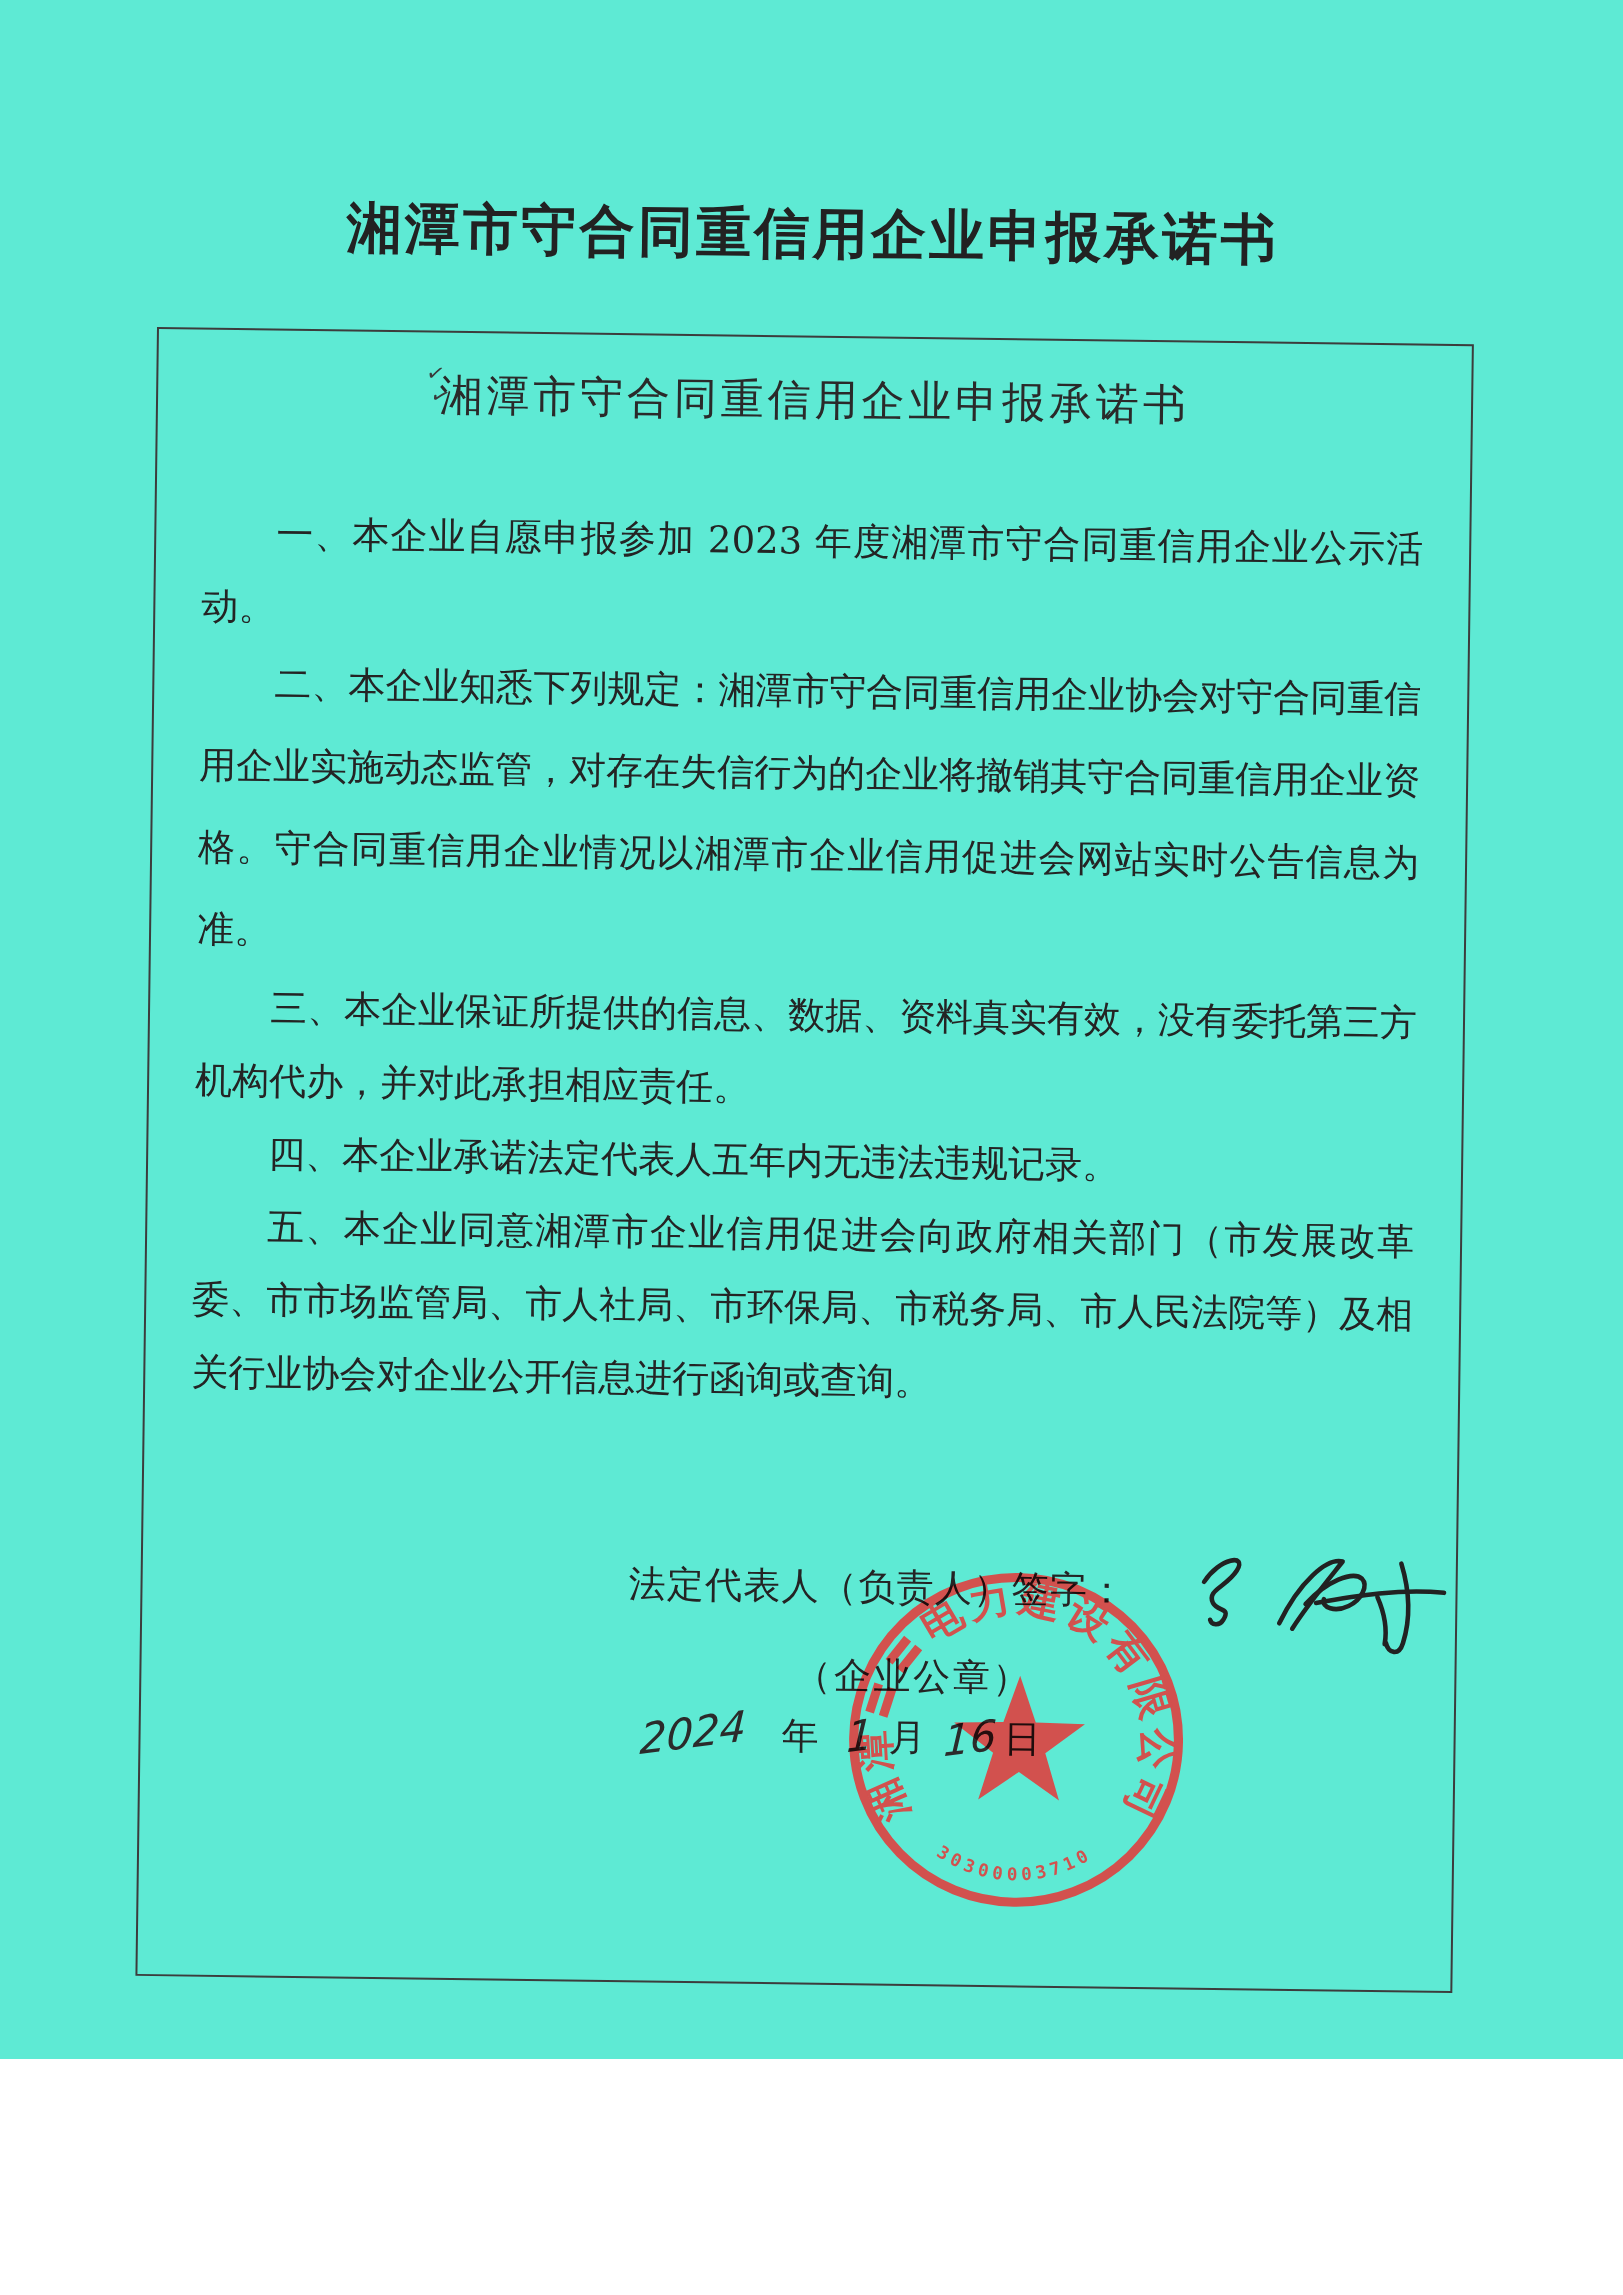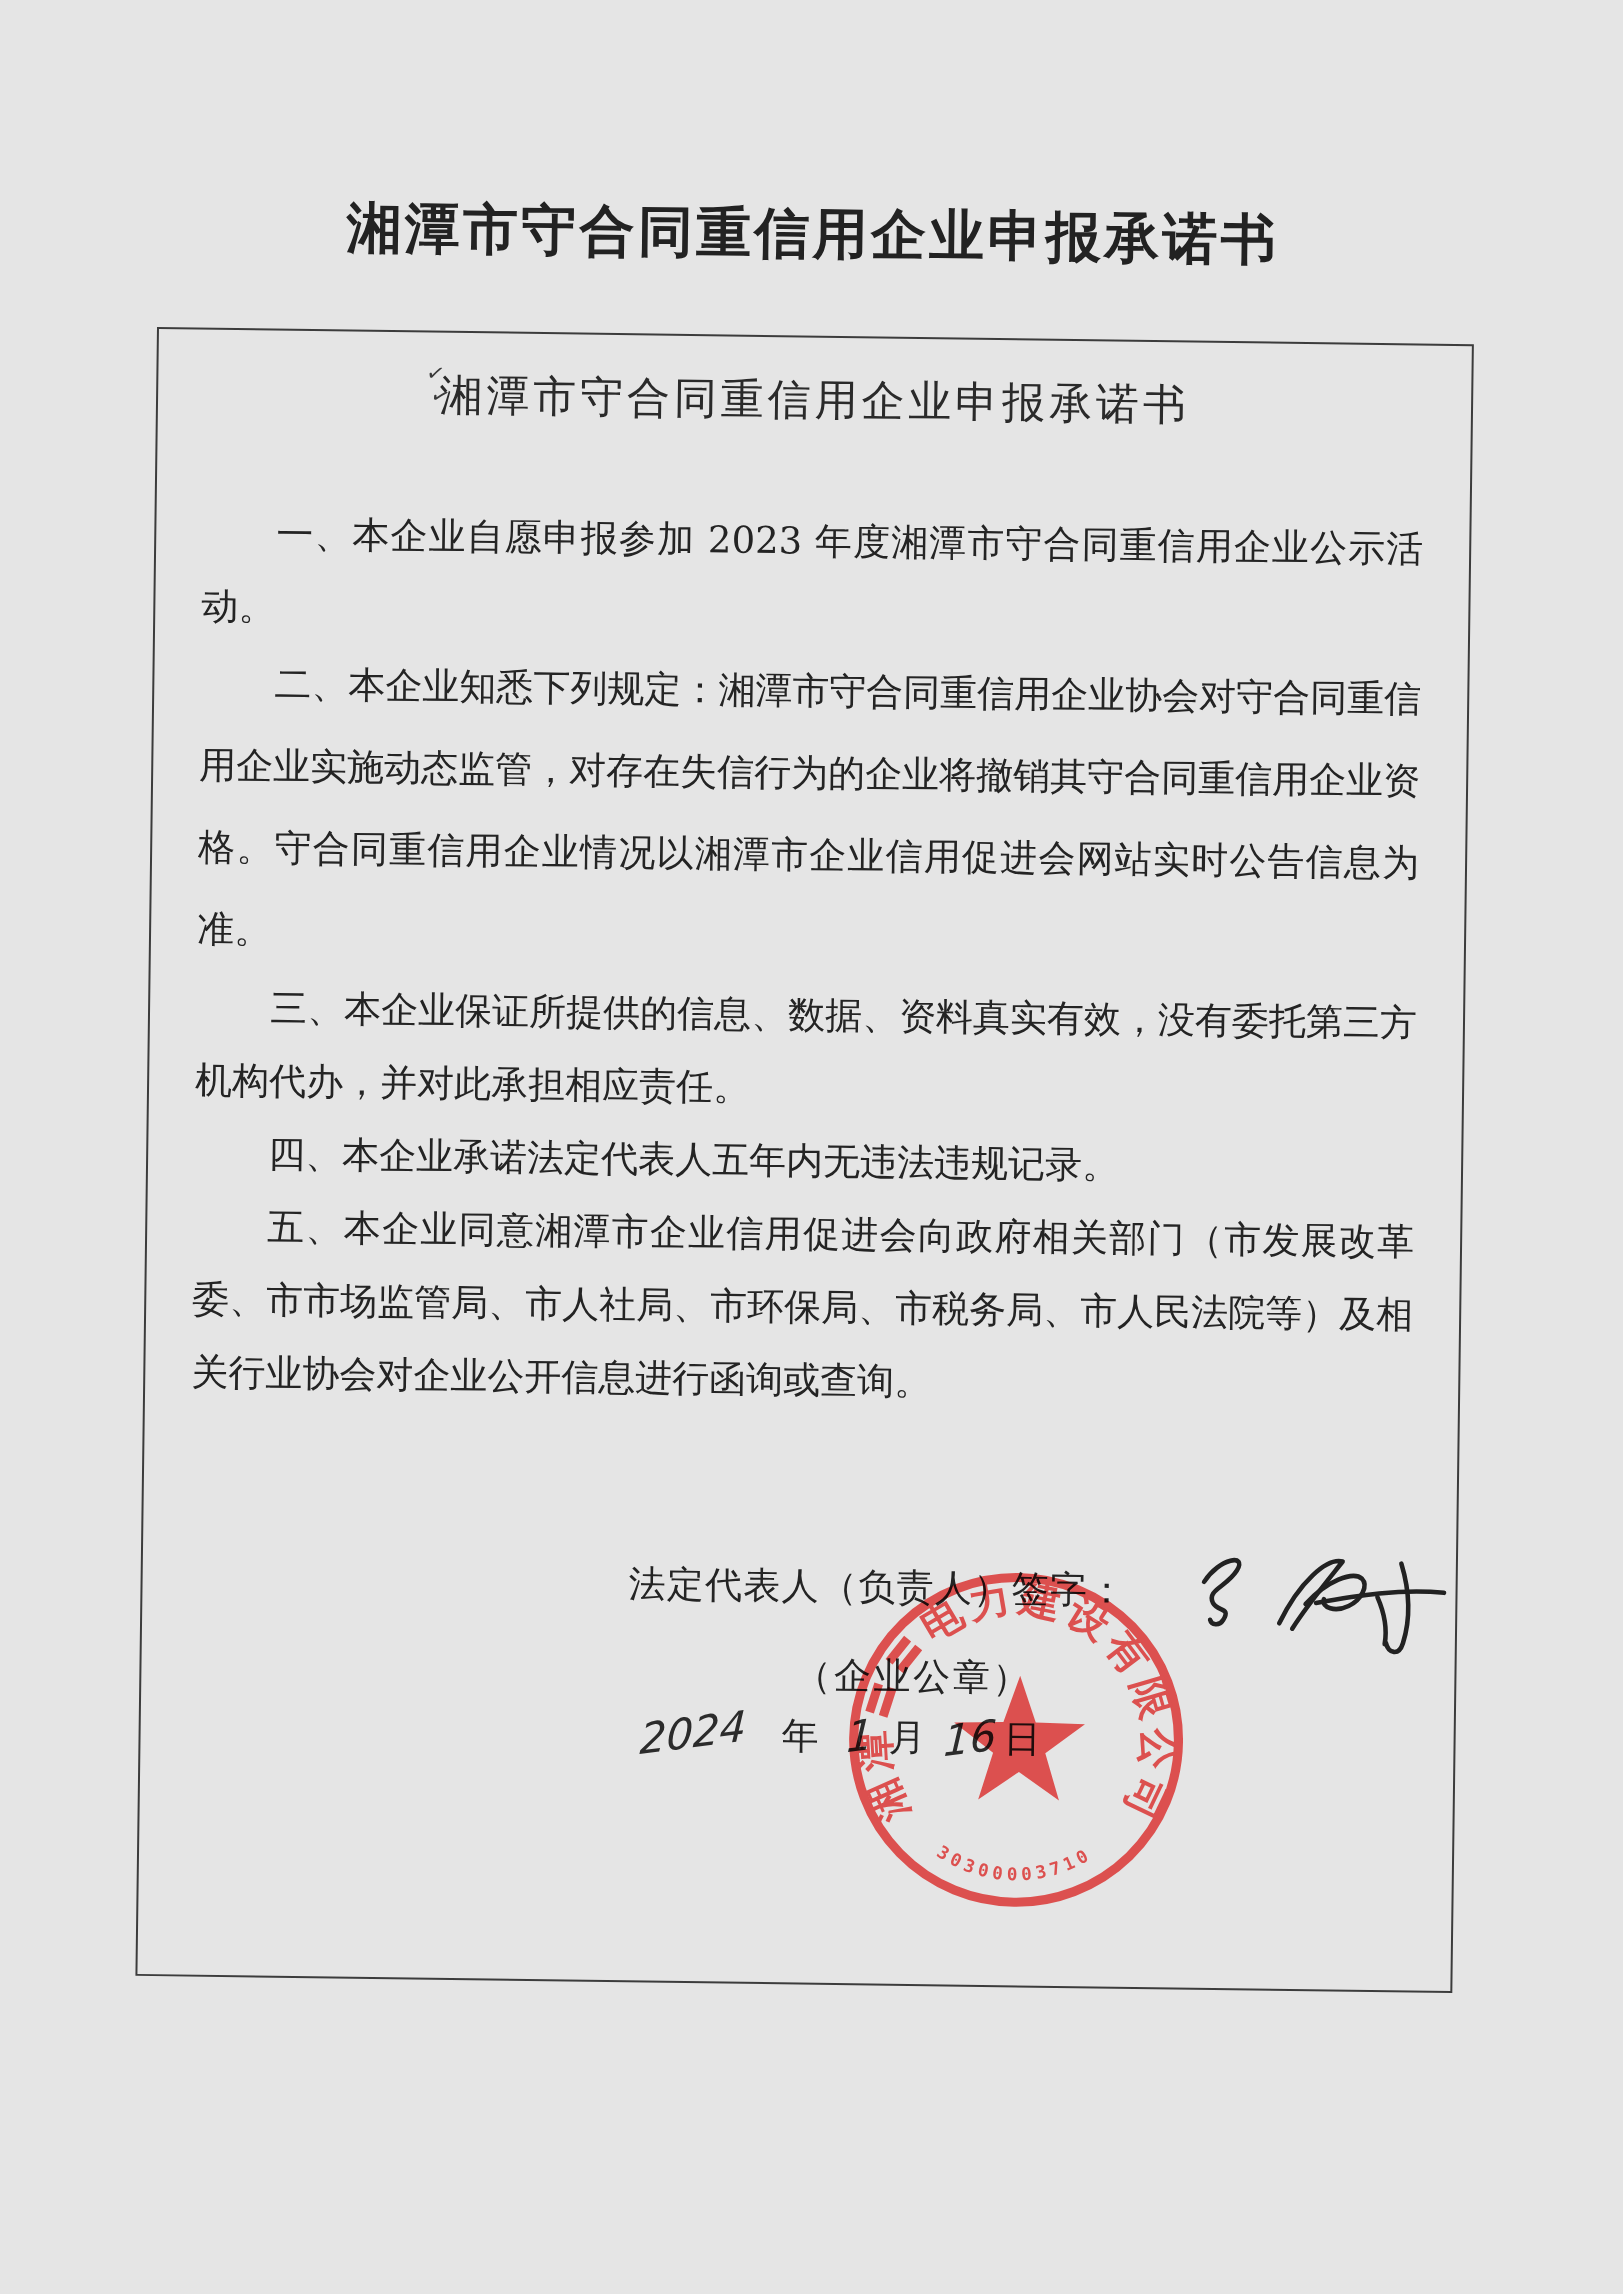--- a/index.html
+++ b/index.html
@@ -1,19 +1,19 @@
 <!DOCTYPE html>
 <html style="font-size:10.5px"><head>
 <meta charset="utf-8">
 <style>
   html,body{margin:0;padding:0;background:#ffffff;}
   .page{
     position:relative;
-    width:1623px;height:2294px;
-    background:#e5e5e5;
+    width:1623px;height:2059px;
+    background:#5eead4;
     overflow:hidden;
     font-family:"DejaVu Serif","Liberation Serif",serif;
     color:#1f1f1f;
   }
   .skew{
     position:absolute;inset:0;
     transform:rotate(0.75deg);
     transform-origin:157px 327px;
   }
   .main-title{

